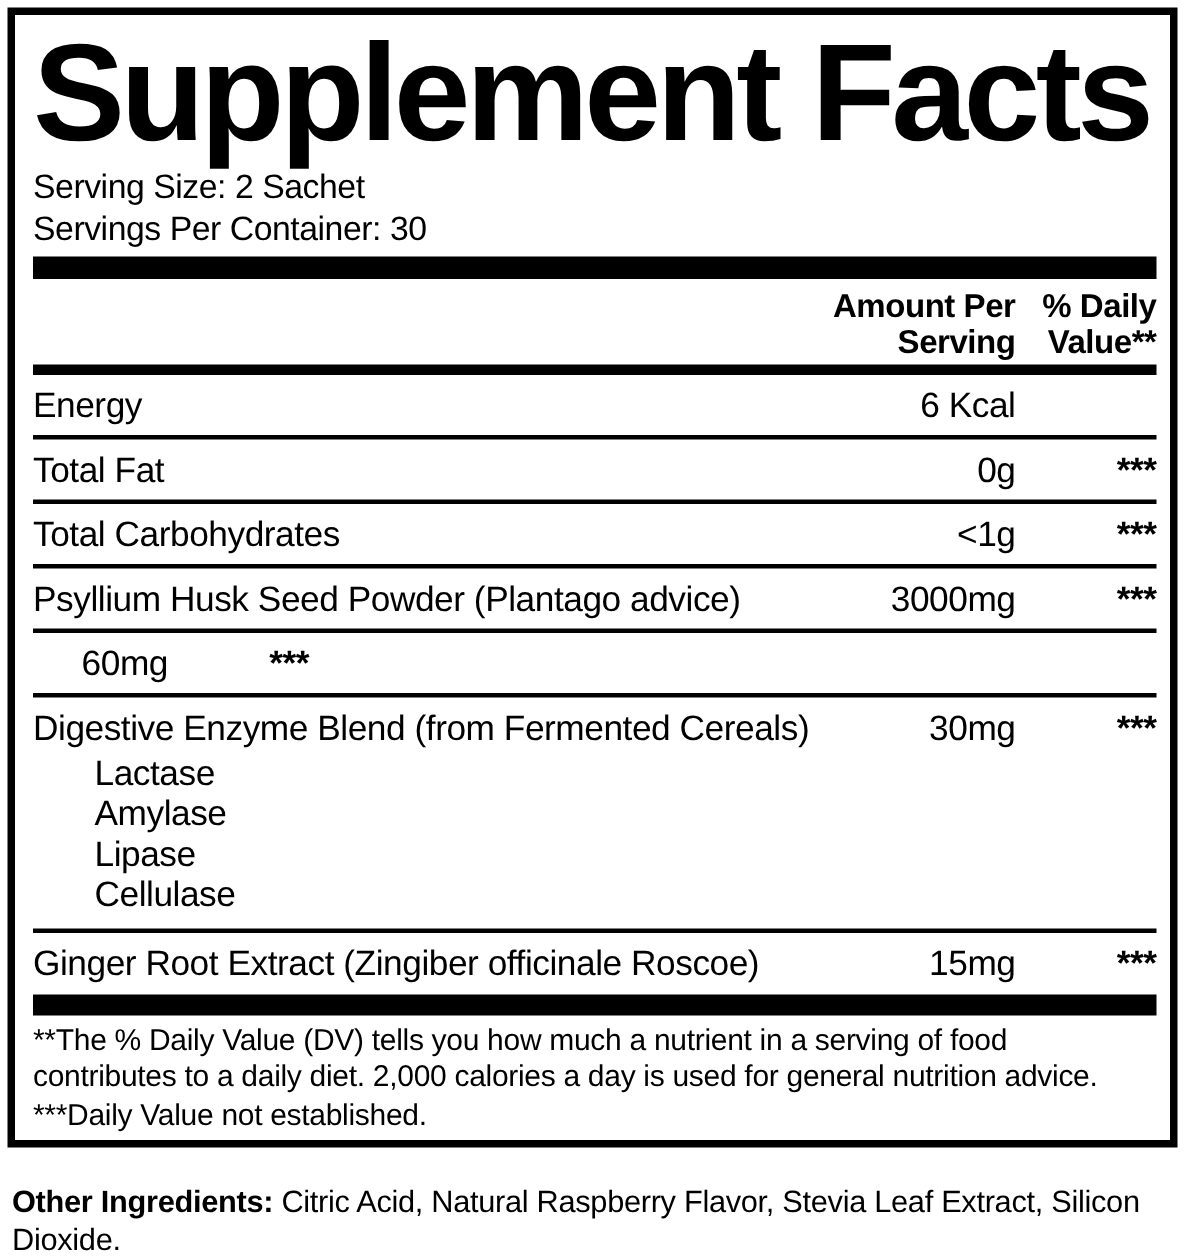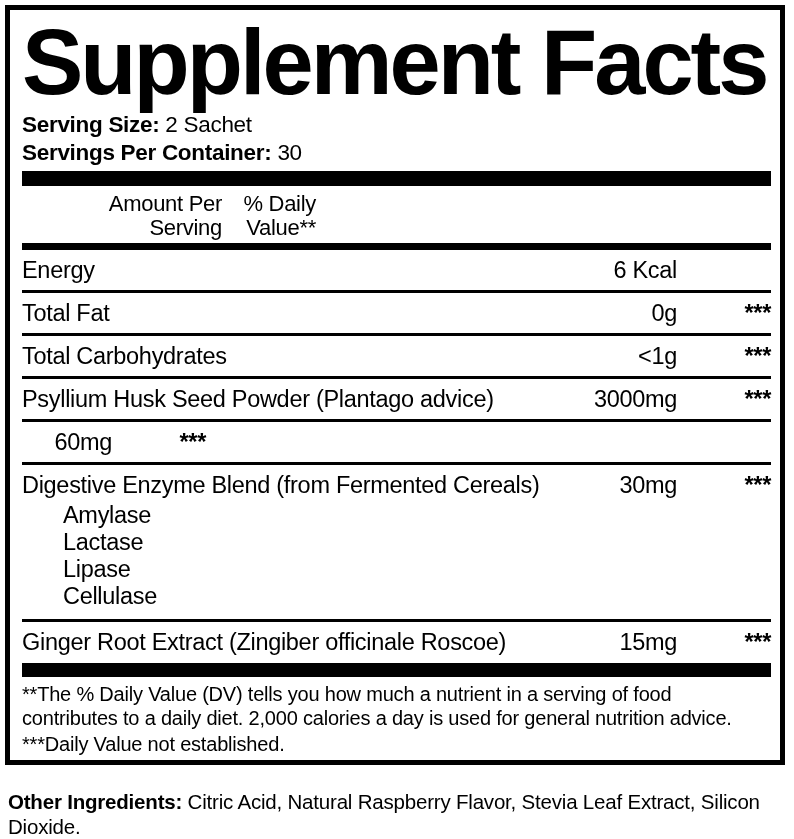--- a/index.html
+++ b/index.html
@@ -12,25 +12,25 @@
   .label-box{
     position:absolute;left:5px;top:5px;width:780px;
     border:5px solid #000;box-sizing:border-box;
     padding:0 9px 4px 12px;background:#fff;
   }
   .title{
     font-weight:bold;font-size:92px;line-height:90px;letter-spacing:-3px;
     margin-top:7px;white-space:nowrap;
   }
   .serving-block{margin-top:4px;font-size:22.5px;line-height:28px;letter-spacing:-0.3px}
-  .serving-line .lbl{font-weight:bold}
+  .serving-line .lbl{font-weight:normal}
   .bar-thick{height:15px;background:#000;margin-top:4px}
   .col-header{
-    display:flex;margin-top:6px;
-    font-weight:normal;font-size:22px;line-height:24px;letter-spacing:-0.3px;
+    display:flex;justify-content:flex-end;margin-top:6px;
+    font-weight:bold;font-size:22px;line-height:24px;letter-spacing:-0.3px;
   }
   .amt-hdr{width:200px;text-align:right}
   .dv-hdr{width:94px;text-align:right}
   .header-rule{height:7px;background:#000;margin-top:3px}
   .nrow{border-bottom:3px solid #000;padding:6px 0 5px}
   .nrow:last-child{border-bottom:none;padding-bottom:6px}
   .nline{display:flex;align-items:baseline;font-size:23.5px;line-height:29px;letter-spacing:-0.3px}
   .nname{flex:1;white-space:nowrap;overflow:hidden}
   .namt{width:90px;text-align:right;white-space:nowrap}
   .ndv{width:94px;text-align:right;font-weight:bold;white-space:nowrap}
@@ -118,22 +118,22 @@
 
   </div>
 
   <div class="nrow">
     <div class="nline">
       <span class="nname">Digestive Enzyme Blend (from Fermented Cereals)</span>
       <span class="namt">30mg</span>
       <span class="ndv">***</span>
     </div>
     <div class="subs">
+          <div class="sub">Lactase</div>
           <div class="sub">Amylase</div>
-          <div class="sub">Lactase</div>
           <div class="sub">Lipase</div>
           <div class="sub">Cellulase</div>
         </div>
   </div>
 
   <div class="nrow">
     <div class="nline">
       <span class="nname">Ginger Root Extract (Zingiber officinale Roscoe)</span>
       <span class="namt">15mg</span>
       <span class="ndv">***</span>

